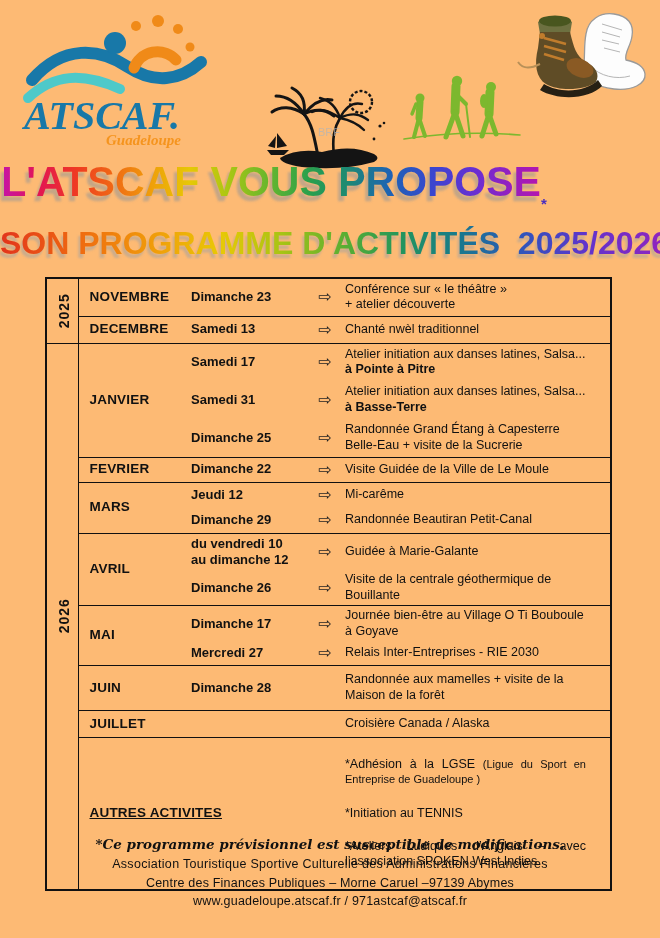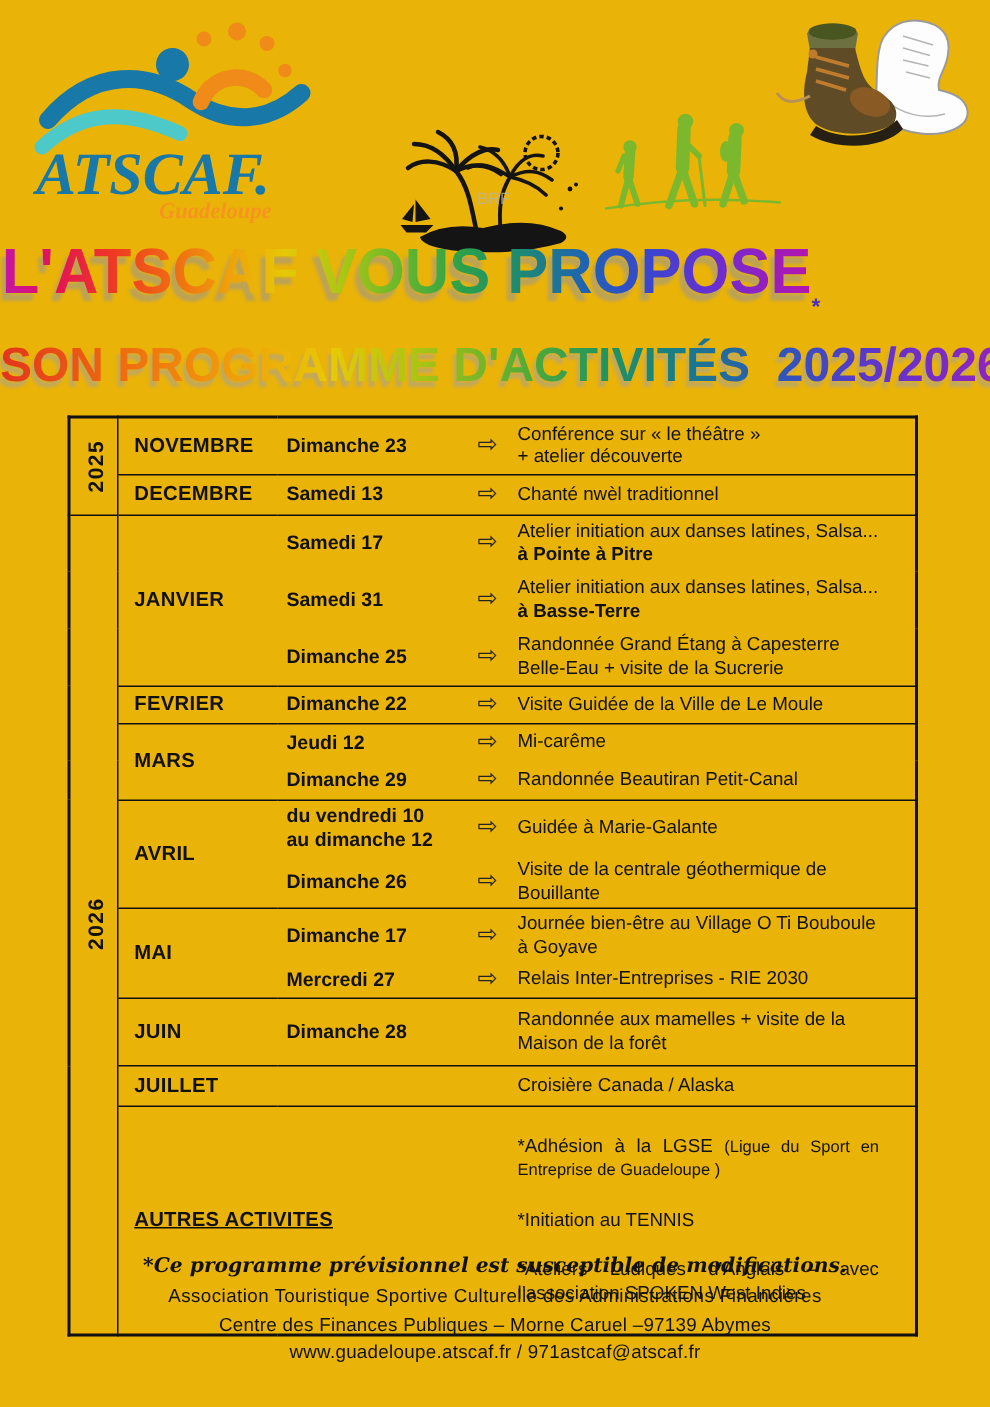--- a/index.html
+++ b/index.html
@@ -1,16 +1,16 @@
 <!DOCTYPE html>
 <html><head>
 <meta charset="utf-8">
 <style>
   html,body{margin:0;padding:0;background:#fff;}
-  .page{position:relative;width:660px;height:938px;background:#eab308;overflow:hidden;
+  .page{position:relative;width:660px;height:938px;background:#fdba74;overflow:hidden;
         font-family:"Liberation Sans",sans-serif;color:#111;}
 
   
   .gfx{position:absolute;}
   .logo{left:18px;top:14px;}
   .palm{left:262px;top:84px;}
   .hikers{left:400px;top:56px;}
   .boots{left:516px;top:4px;}
 
   

